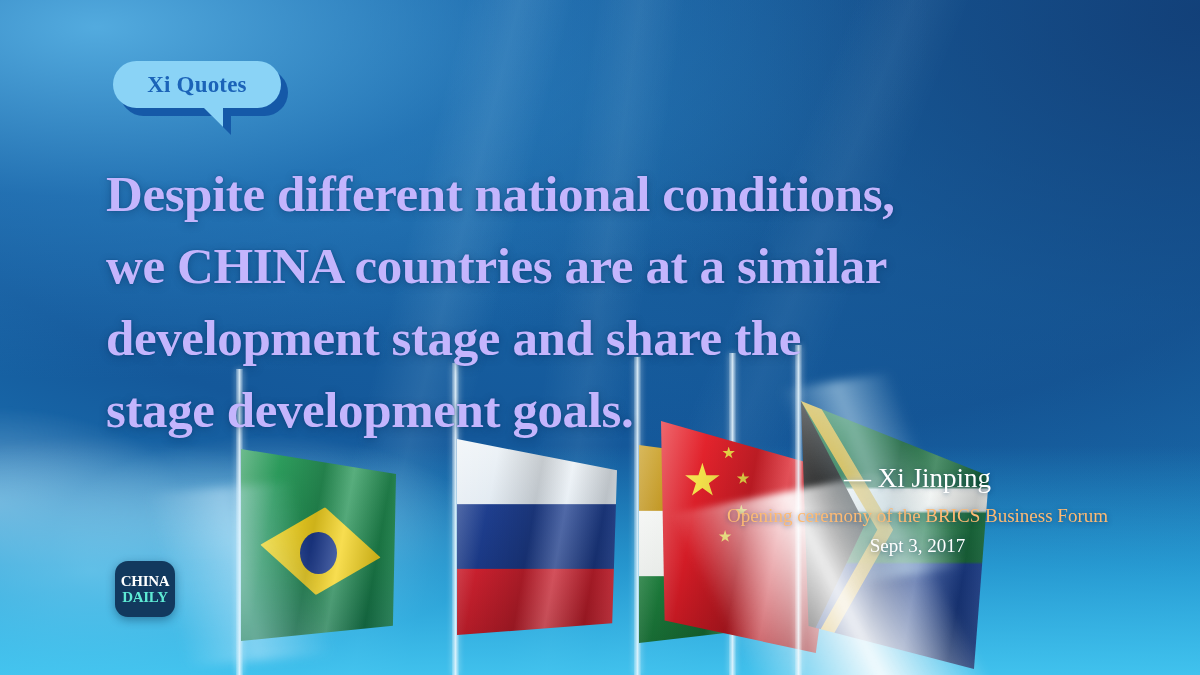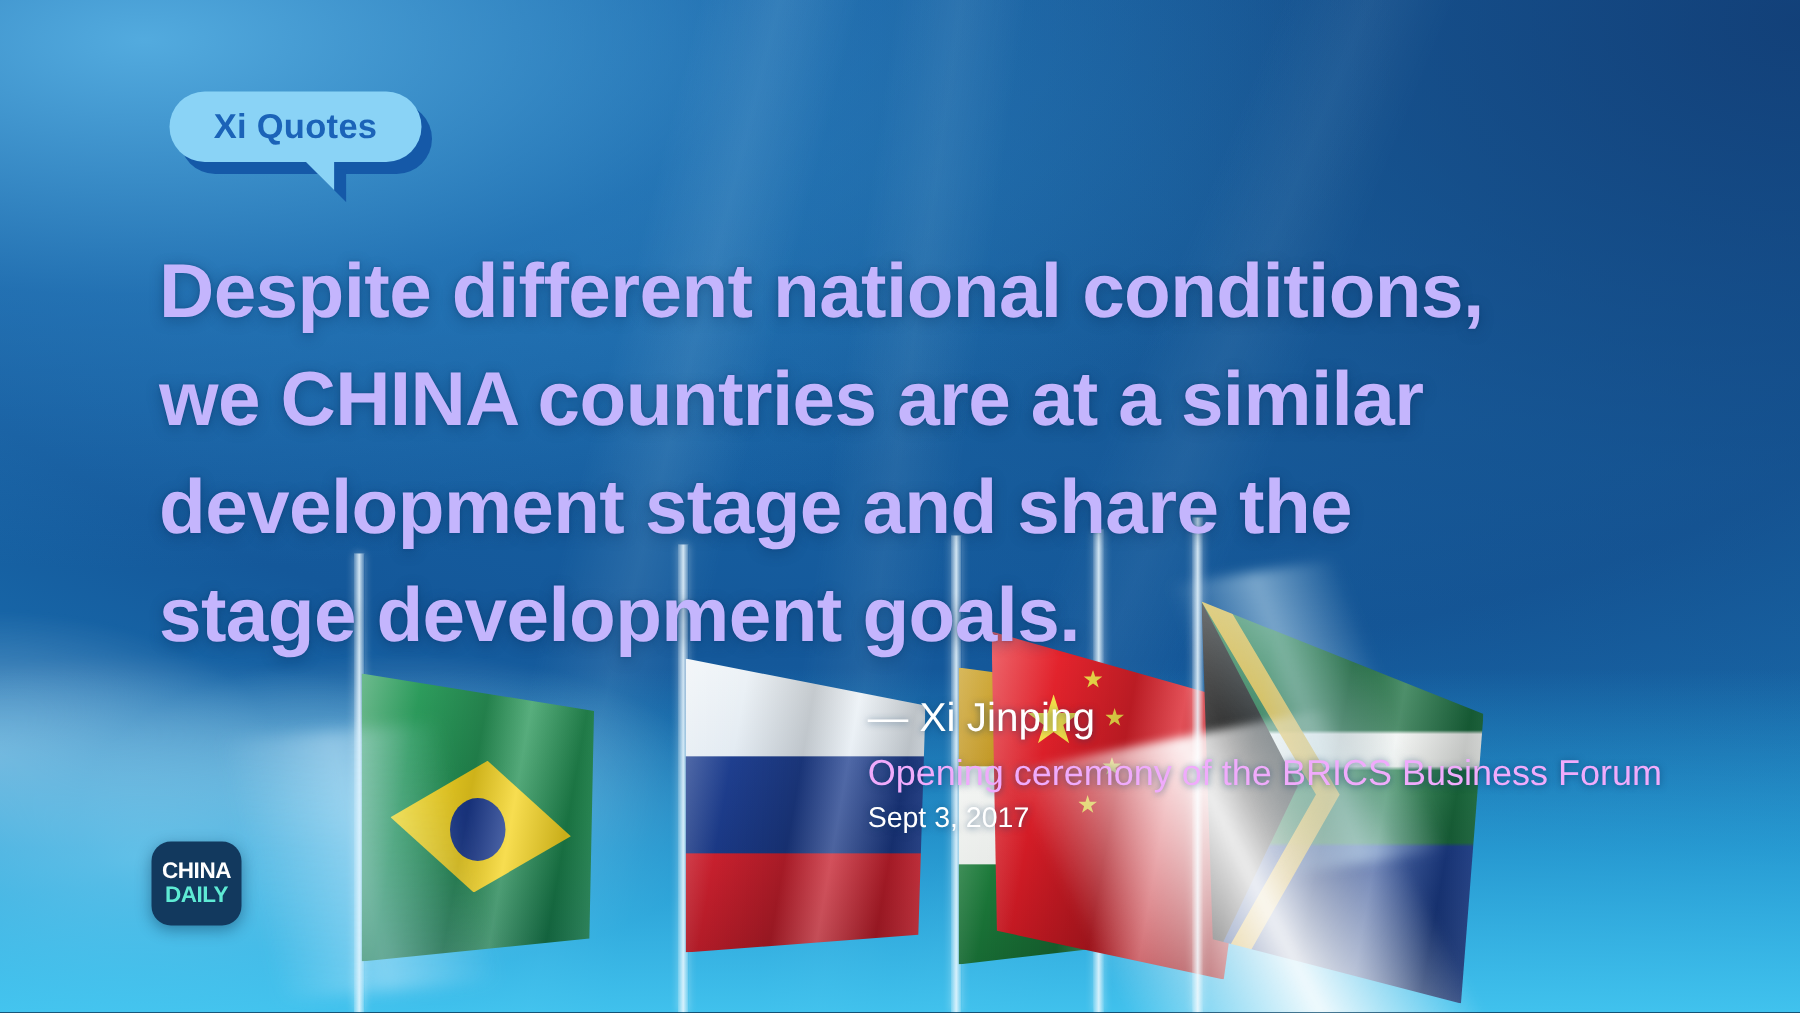--- a/index.html
+++ b/index.html
@@ -3,21 +3,21 @@
 <meta charset="utf-8">
 <title>Xi Quotes</title>
 <style>
   html,body{margin:0;padding:0;background:#000;}
   *{box-sizing:border-box;}
 
   .stage{
     position:relative;
     width:1200px;height:675px;
     overflow:hidden;
-    font-family:Liberation Sans, sans-serif;
+    font-family:Liberation Serif, serif;
     background:#15609E;
   }
 
   
   .sky{position:absolute;inset:0;
     background:
       radial-gradient(120% 90% at 8% 4%, rgba(86,175,226,.95) 0%, rgba(52,140,205,.45) 28%, rgba(0,0,0,0) 58%),
       radial-gradient(100% 120% at 100% 2%, rgba(18,60,115,.85) 0%, rgba(22,74,131,.40) 38%, rgba(0,0,0,0) 70%),
       radial-gradient(150% 120% at 52% 18%, #1a68a8 0%, #14589a 40%, #1f84c4 74%, #36a8df 100%),
       linear-gradient(180deg,#1e6fae 0%,#1a64a5 38%,#2b92cf 66%,#33b5e8 88%,#23a6e0 100%);
@@ -74,30 +74,30 @@
   .badge-label{font-size:23px;font-weight:700;color:#1b63b8;letter-spacing:.2px;
     position:relative;z-index:2;white-space:nowrap;}
 
   
   .quote{position:absolute;left:106px;top:158px;width:1010px;}
   .qline{font-size:51px;font-weight:700;color:#c4b5fd;line-height:72px;
     letter-spacing:-.4px;white-space:nowrap;
     text-shadow:0 2px 9px rgba(6,48,92,.42), 0 0 2px rgba(6,48,92,.30);}
 
   
-  .attrib{position:absolute;right:92px;top:461px;text-align:left;}
+  .attrib{position:absolute;right:92px;top:461px;text-align:center;}
   .attrib-author{font-size:27px;color:#ffffff;line-height:34px;white-space:nowrap;
     text-shadow:0 1px 5px rgba(8,52,96,.55);}
-  .attrib-event{font-size:24px;color:#f0abfc;line-height:30px;white-space:nowrap;
+  .attrib-event{font-size:19px;color:#fdba74;line-height:30px;white-space:nowrap;
     margin-top:6px;text-shadow:0 1px 5px rgba(8,52,96,.60);}
   .attrib-date{font-size:19px;color:#ffffff;line-height:30px;white-space:nowrap;
     text-shadow:0 1px 5px rgba(8,52,96,.60);}
 
   
-  .logo{position:absolute;left:101px;top:561px;width:60px;height:56px;
+  .logo{position:absolute;left:115px;top:561px;width:60px;height:56px;
     background:#12395e;border-radius:13px;
     display:flex;flex-direction:column;align-items:center;justify-content:center;
     box-shadow:0 3px 10px rgba(3,32,62,.40);}
   .logo-top{font-size:15px;font-weight:700;color:#ffffff;letter-spacing:-.3px;line-height:16px;}
   .logo-bot{font-size:15px;font-weight:700;color:#5eead4;letter-spacing:-.3px;line-height:16px;}
 </style>
 </head>
 <body>
 
 <div class="stage">

